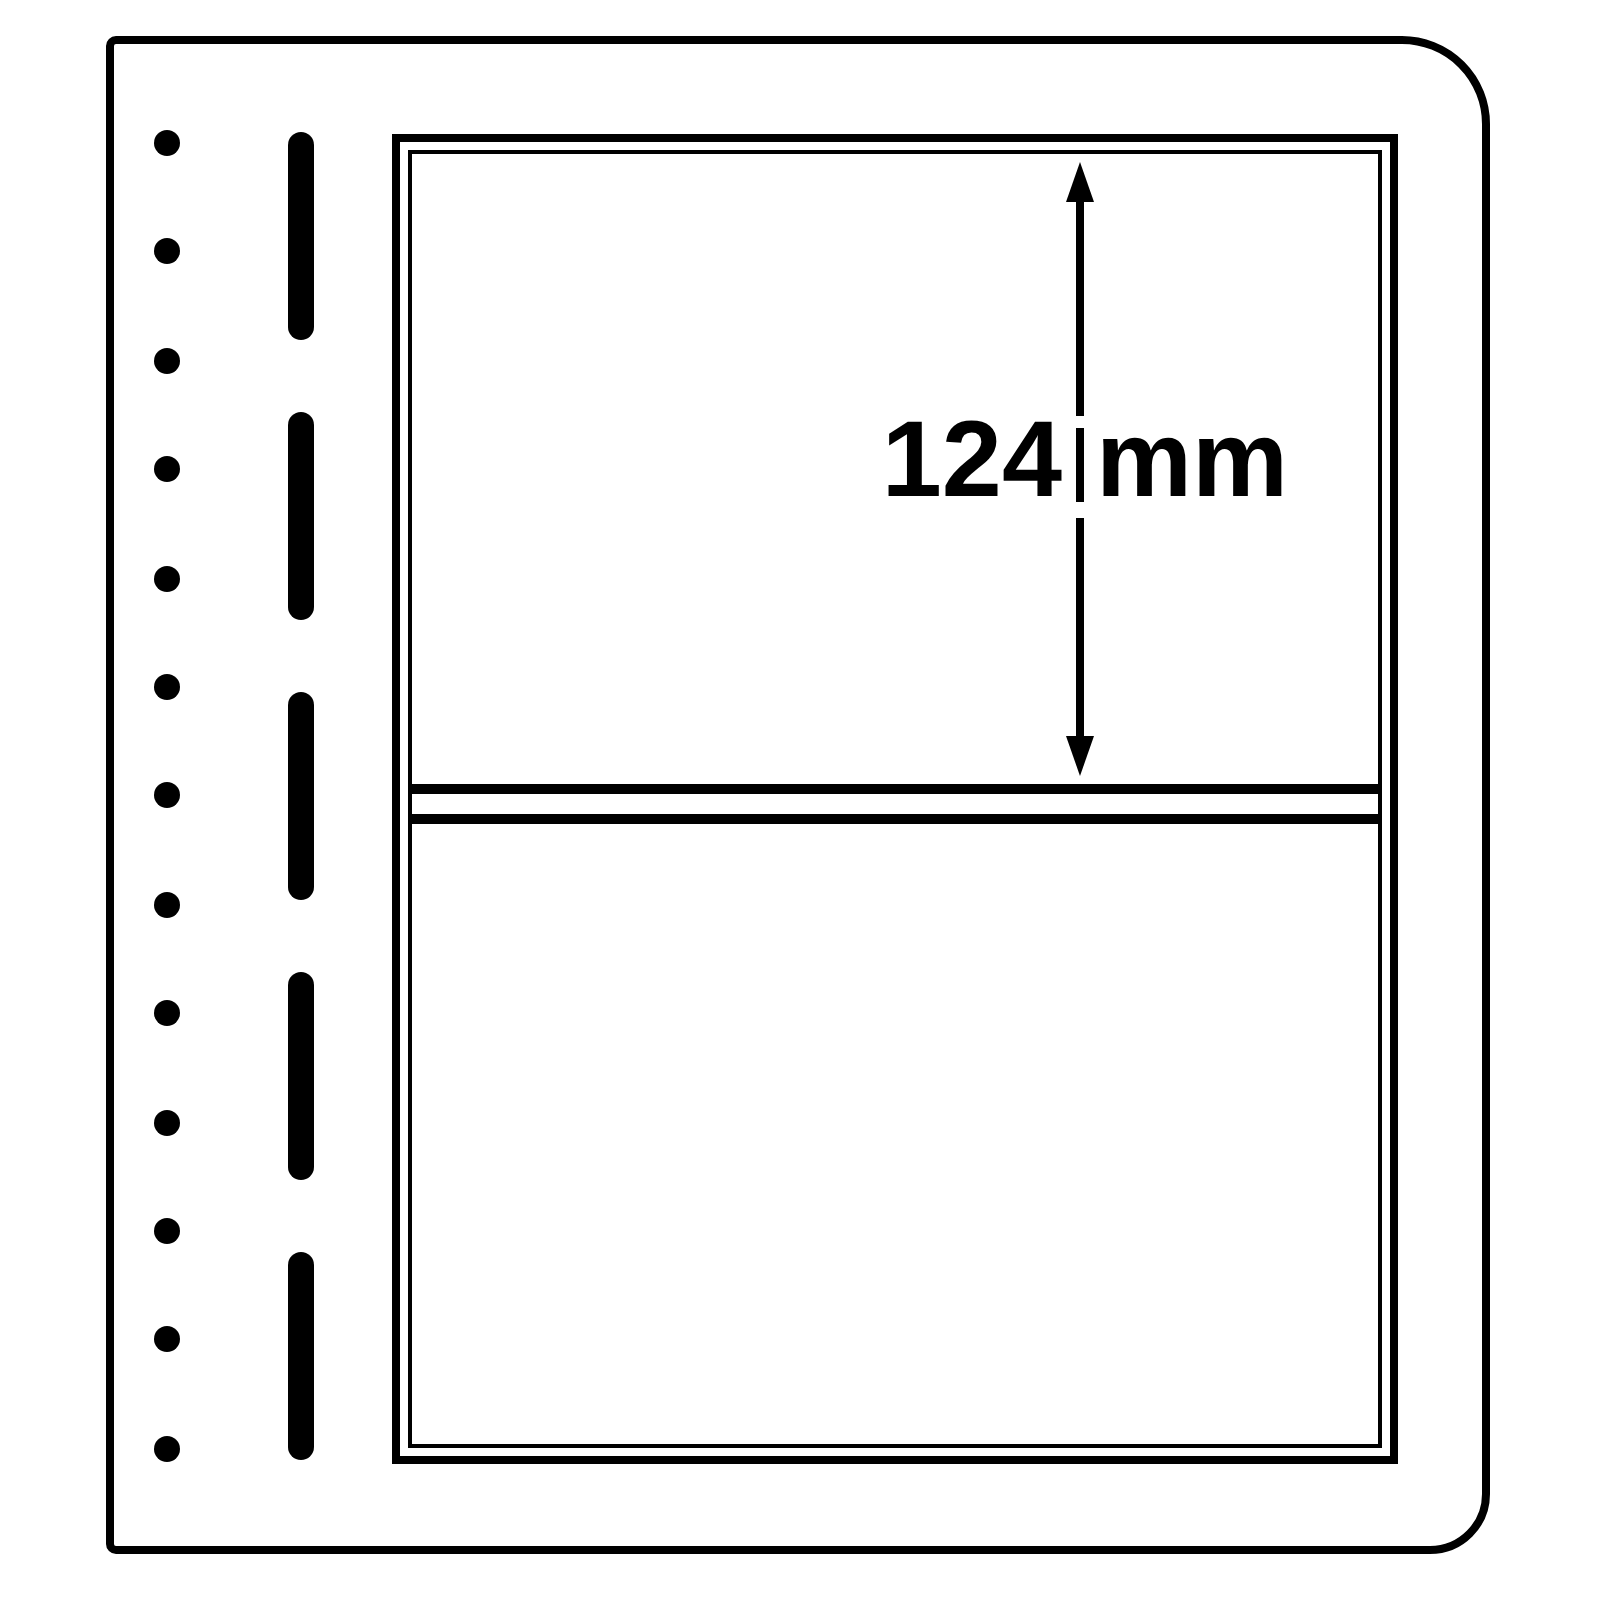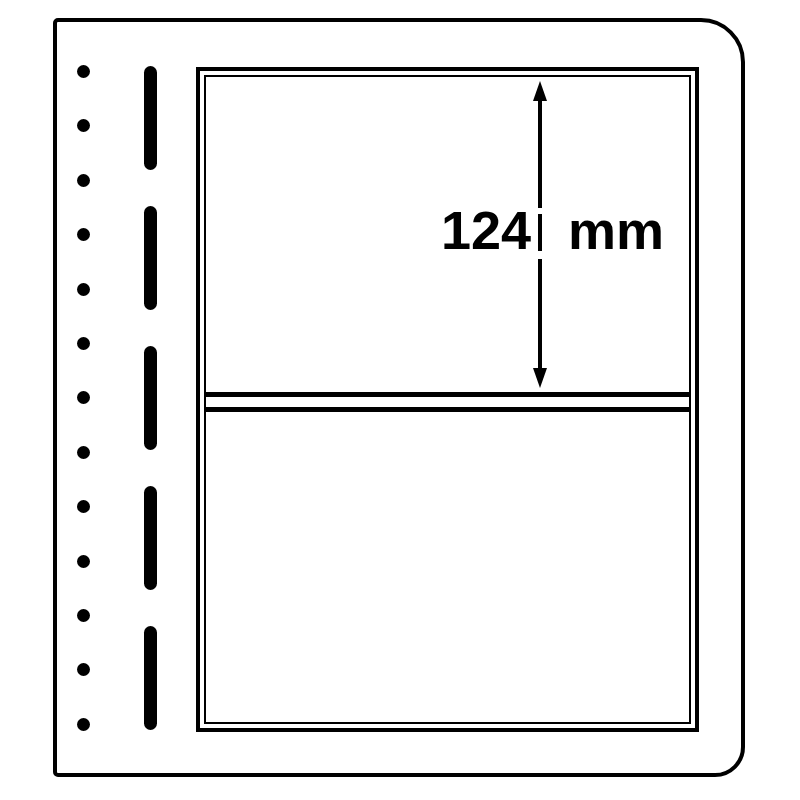--- a/index.html
+++ b/index.html
@@ -128,21 +128,21 @@
     line-height: 1;
     color: var(--ink, #000);
     white-space: nowrap;
   }
   .dim-value {
     left: 0;
     width: 531px;
     text-align: right;
   }
   .dim-unit {
-    left: 568px;
+    left: 548px;
   }
 </style>
 </head>
 <body>
 
 <div class="canvas">
 
   <div class="sheet"></div>
 
   <div class="punch-holes">

